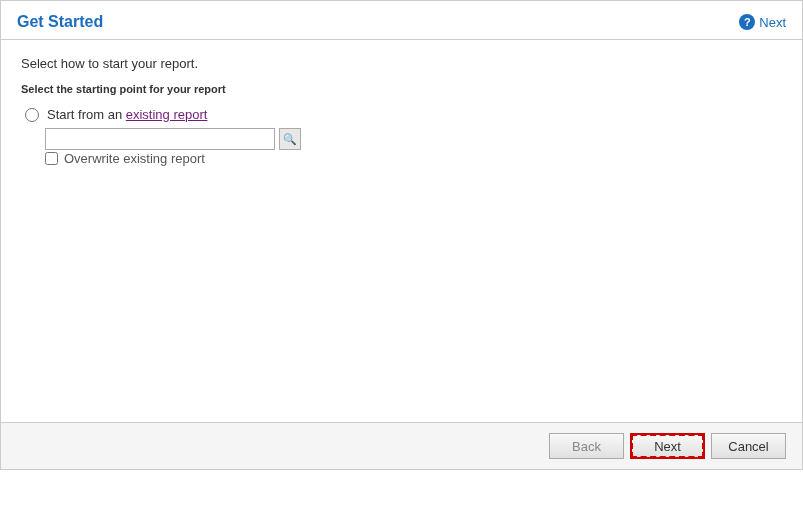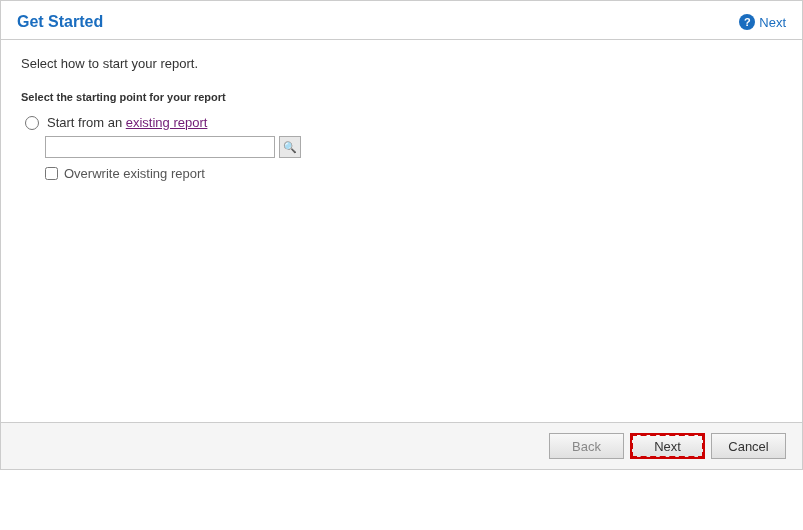--- a/index.html
+++ b/index.html
@@ -57,21 +57,21 @@
       background: #ccc;
       margin: 0 0 0 0;
     }
     .content {
       flex: 1;
       padding: 16px 20px;
     }
     .subtitle {
       font-size: 13px;
       color: #333;
-      margin-bottom: 20px;
+      margin-bottom: 12px;
     }
     .section-label {
       font-weight: bold;
       font-size: 11px;
       margin-bottom: 12px;
       color: #333;
     }
     .radio-group {
       display: flex;
       flex-direction: column;
@@ -122,21 +122,21 @@
       align-items: center;
       justify-content: center;
       cursor: pointer;
       font-size: 11px;
       color: #555;
     }
     .overwrite-row {
       display: flex;
       align-items: center;
       margin-left: 24px;
-      margin-top: 8px;
+      margin-top: 1px;
       gap: 6px;
     }
     .overwrite-checkbox {
       width: 13px;
       height: 13px;
       cursor: pointer;
     }
     .overwrite-label {
       font-size: 13px;
       color: #555;

